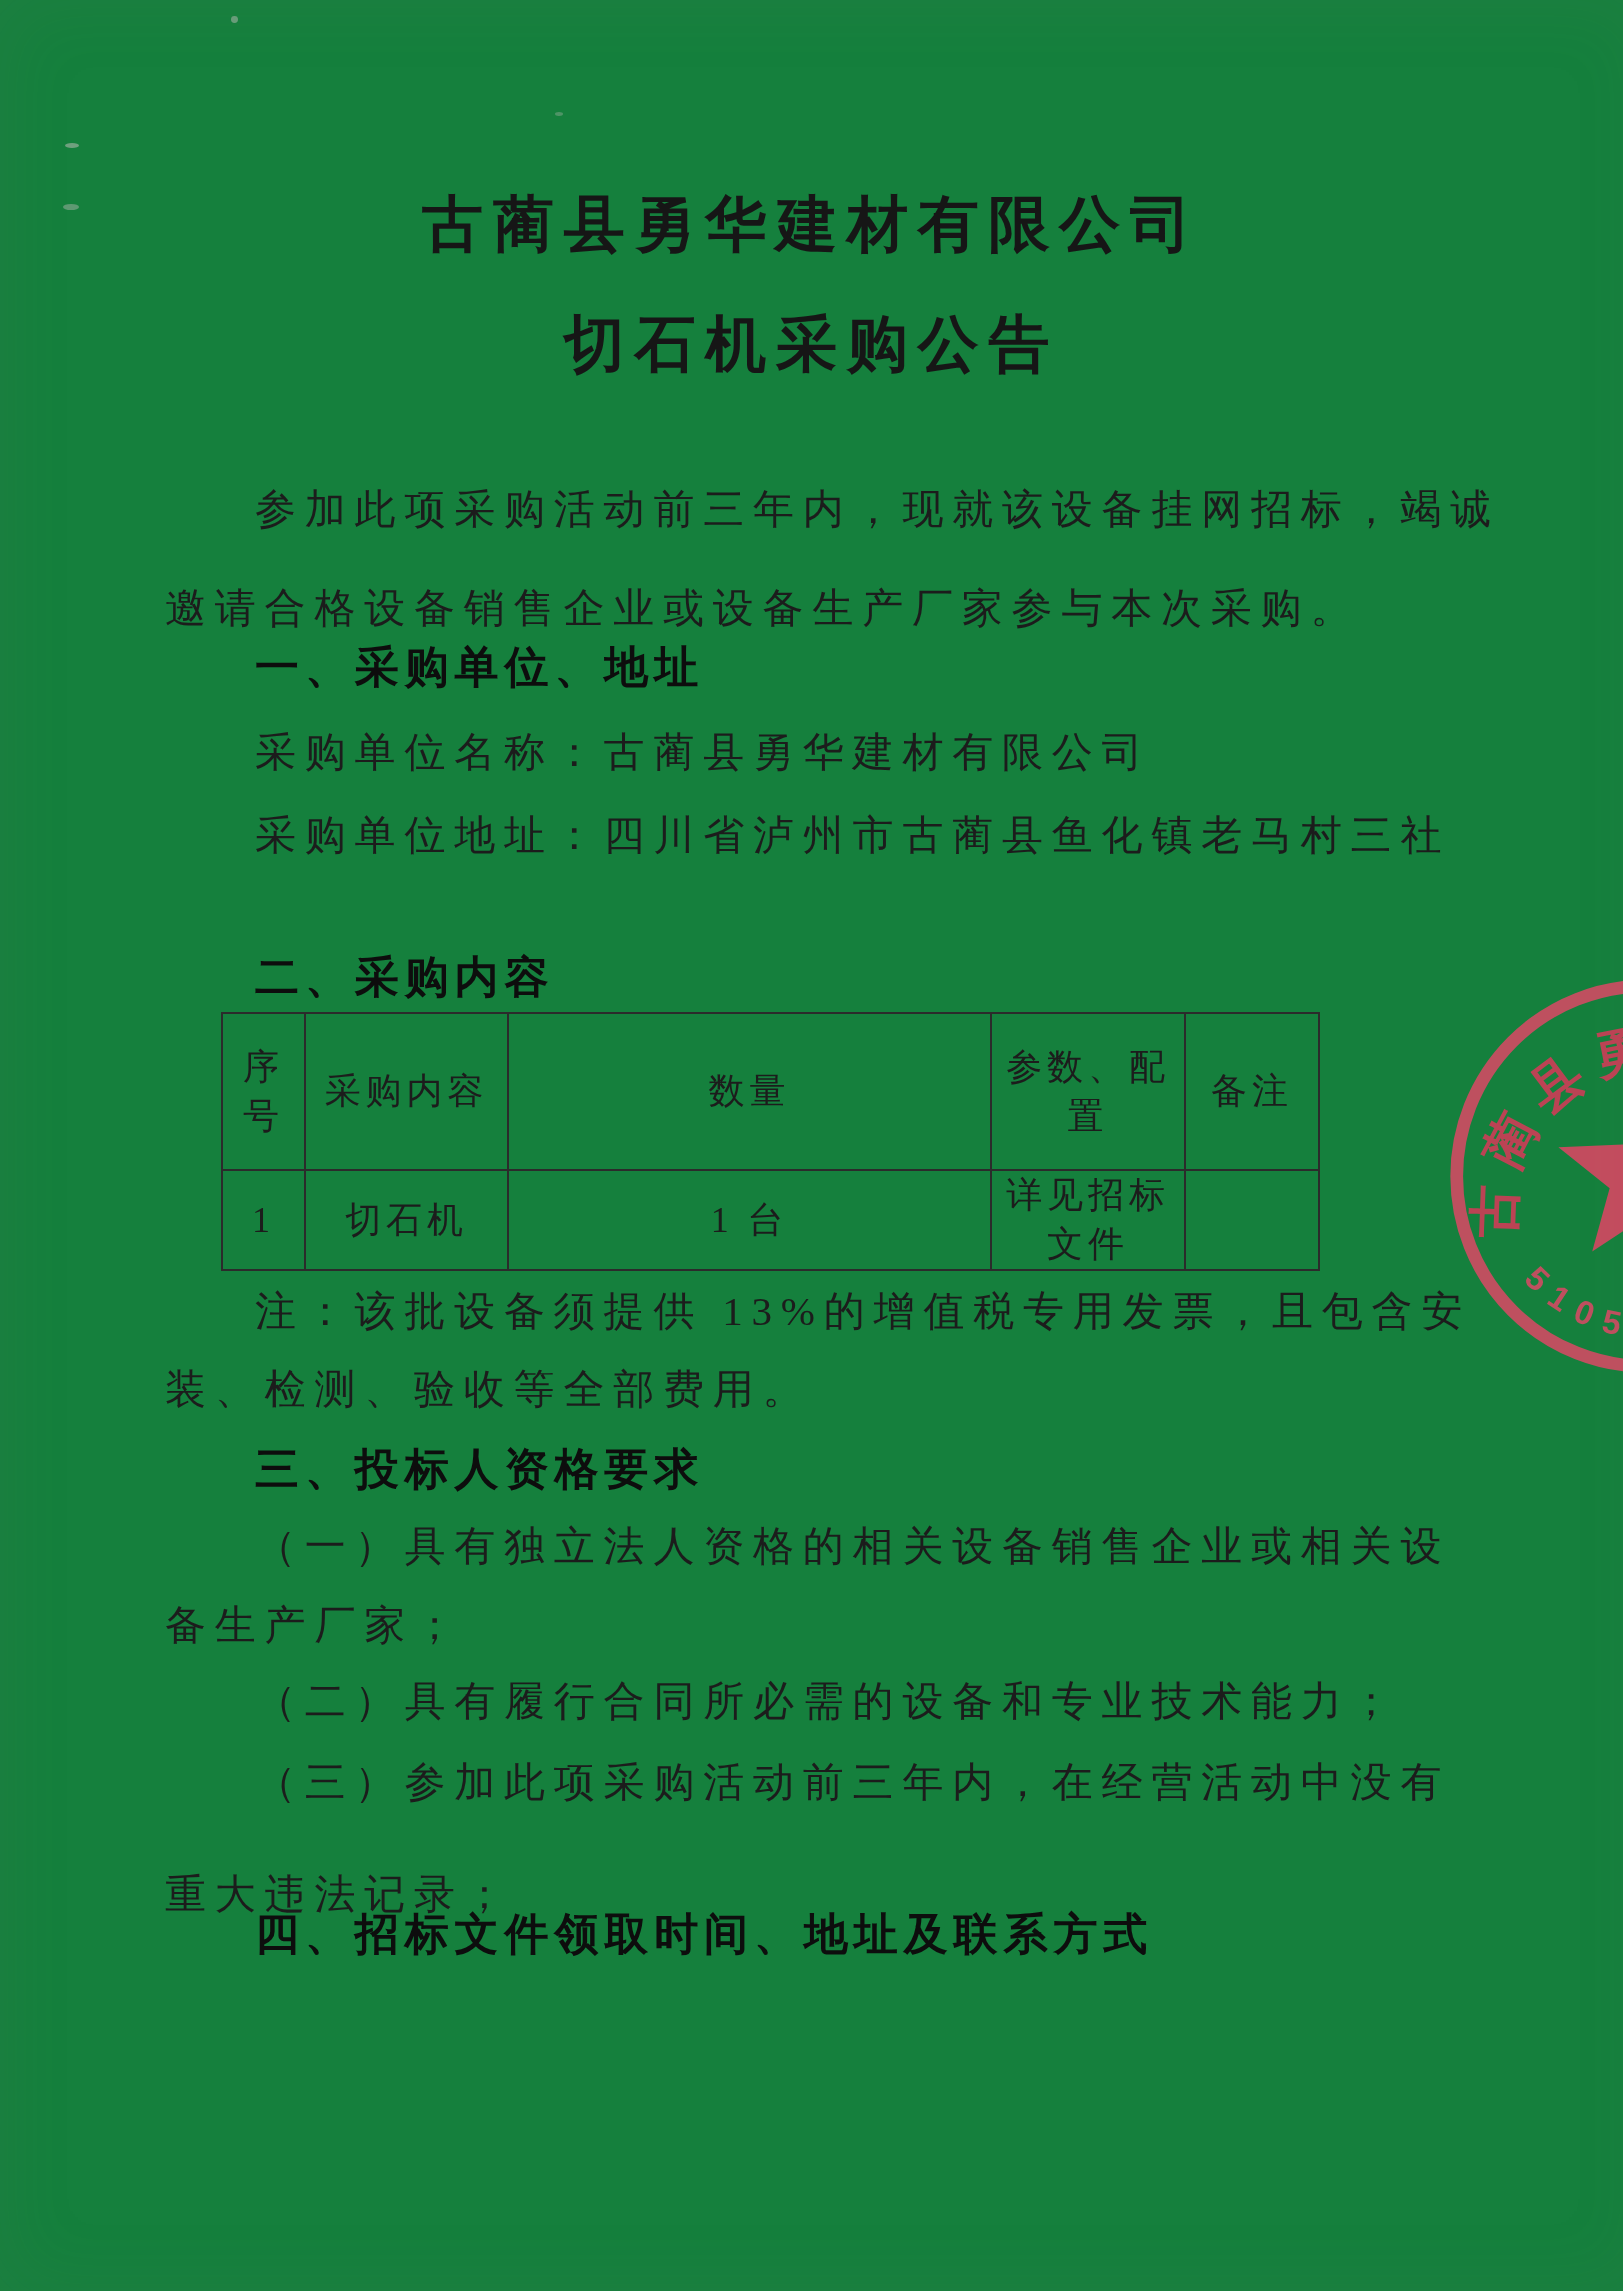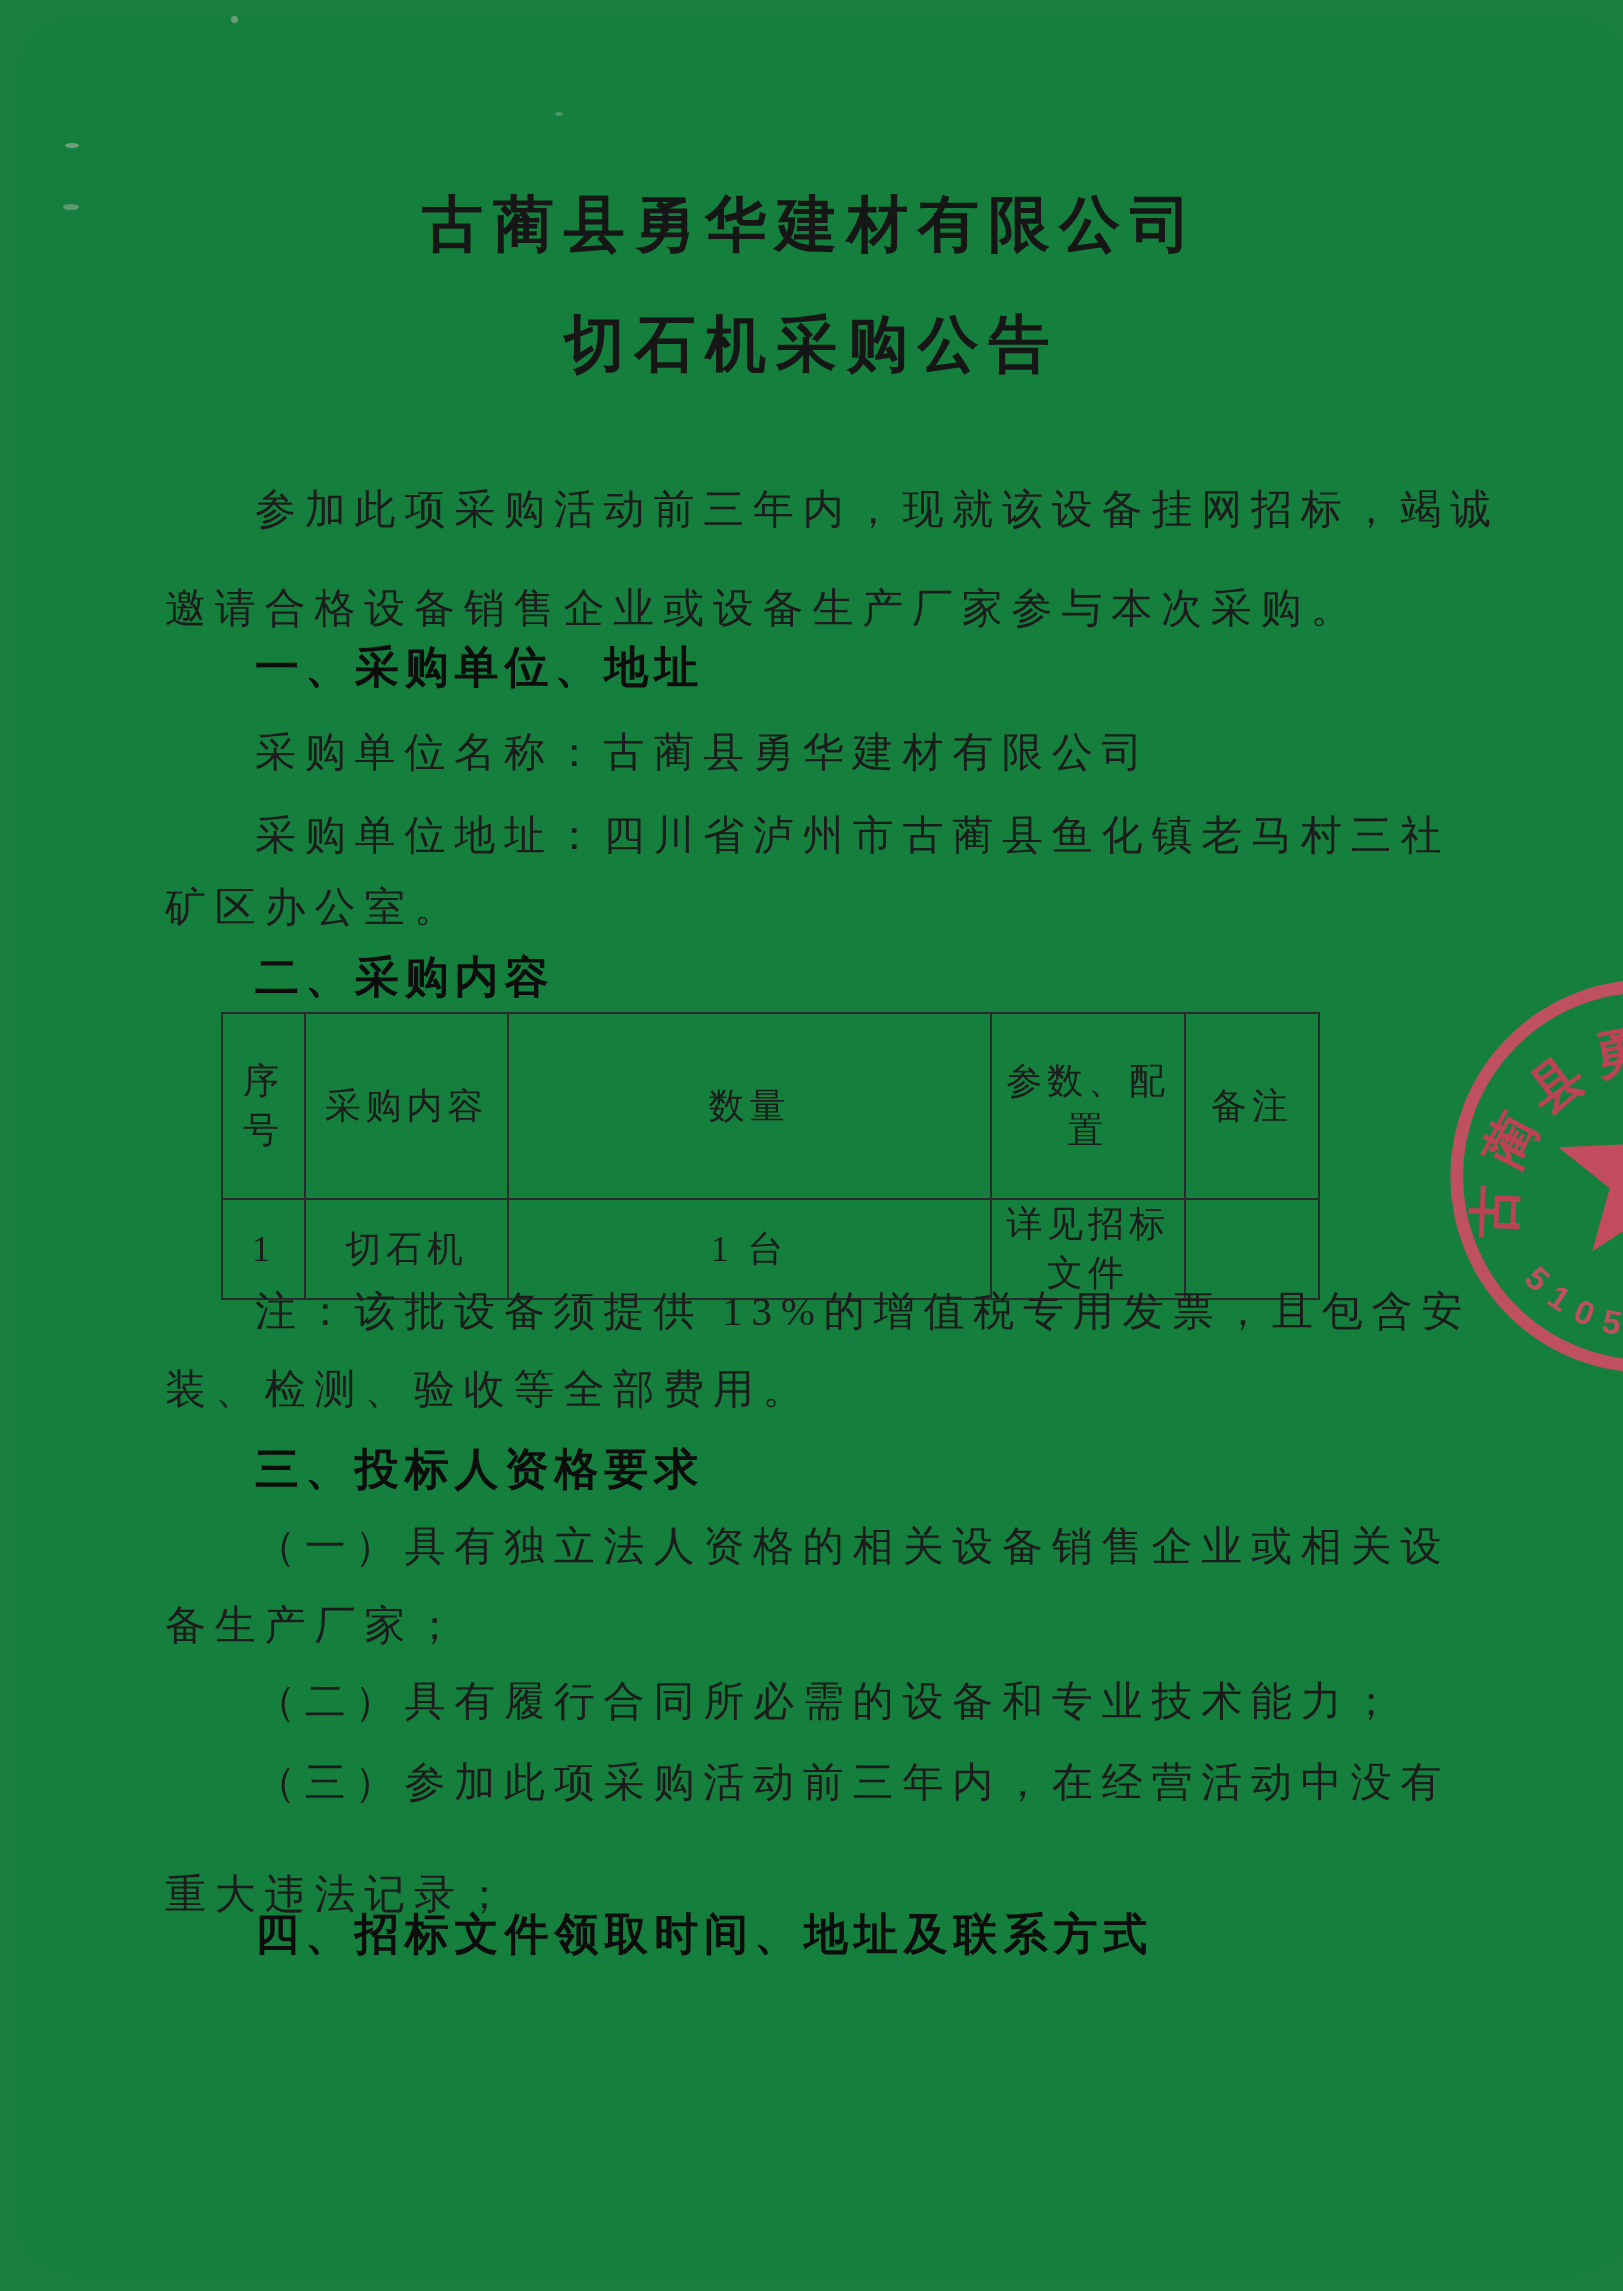--- a/index.html
+++ b/index.html
@@ -54,21 +54,21 @@
     position:absolute;top:1012px;left:221px;
     border-collapse:collapse;table-layout:fixed;width:1098px;
   }
   table.procure td{
     border:2.9px solid #2b2b2b;
     text-align:center;vertical-align:middle;
     font-size:36px;letter-spacing:4.9px;color:#1c1c1c;
     font-family:"Liberation Serif", serif;
     padding:0;
   }
-  tr.hdr{height:186px;margin-left:16px;}
+  tr.hdr{height:157px;margin-left:16px;}
   tr.datarow{height:92px;}
 
   .stamp-wrap{
     position:absolute;left:1392px;top:931px;width:451px;height:510px;
     pointer-events:none;
   }
   .speck{position:absolute;background:#b9b9b4;border-radius:50%;}
 </style>
 </head>
 <body>
@@ -82,21 +82,20 @@
 
   <div id="t1" class="title">古蔺县勇华建材有限公司</div>
   <div id="t2" class="title">切石机采购公告</div>
 
   <div id="p1l1" class="line indent">参加此项采购活动前三年内，现就该设备挂网招标，竭诚</div>
   <div id="p1l2" class="line">邀请合格设备销售企业或设备生产厂家参与本次采购。</div>
 
   <div id="nameline" class="line indent">采购单位名称：古蔺县勇华建材有限公司</div>
   <div id="h1" class="line indent heading">一、采购单位、地址</div>
   <div id="addr1" class="line indent">采购单位地址：四川省泸州市古蔺县鱼化镇老马村三社</div>
-  <div id="addr2" class="line">矿区办公室。</div>
 
   <div id="h2" class="line indent heading">二、采购内容</div>
 
   <table class="procure">
     <colgroup>
       <col style="width:83px">
         <col style="width:203px">
         <col style="width:483px">
         <col style="width:194px">
         <col style="width:134px">

